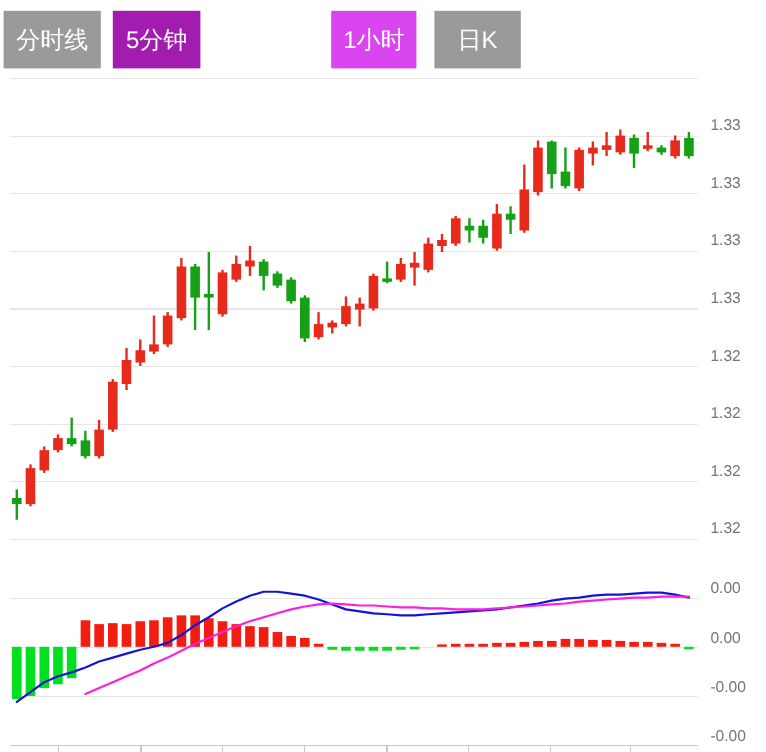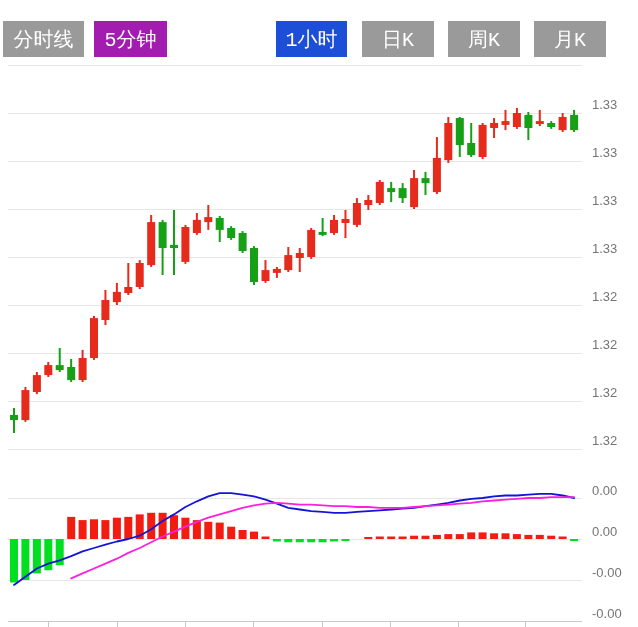--- a/index.html
+++ b/index.html
@@ -1,34 +1,32 @@
 <!DOCTYPE html>
 <html><head>
 <meta charset="utf-8">
 <style>
   html,body{margin:0;padding:0;background:#fff;}
   body{font-family:"Liberation Sans","DejaVu Sans",sans-serif;}
   .app{position:relative;width:638px;height:627px;background:#fff;overflow:hidden;}
   .tabbar{position:absolute;top:5px;left:0;width:638px;height:40px;}
-  .tab{position:absolute;top:16px;height:36px;display:flex;align-items:center;justify-content:center;
-       color:#fff;font-size:20px;border:none;cursor:pointer;user-select:none;white-space:nowrap;font-family:Liberation Mono, monospace;}
+  .tab{position:absolute;top:4px;height:48px;display:flex;align-items:center;justify-content:center;
+       color:#fff;font-size:20px;border:none;cursor:pointer;user-select:none;white-space:nowrap;}
   .chart-svg{position:absolute;top:55px;left:0;}
   text{font-family:"Liberation Sans","DejaVu Sans",sans-serif;}
 </style>
 </head>
 <body>
 
 <div class="app">
   <div class="tabbar">
       <button class="tab" style="left: 3px; width: 81px; background: rgb(154, 154, 154); color: rgb(255, 255, 255);">分时线</button>
       <button class="tab" style="left: 94px; width: 73px; background: #a21caf; color: rgb(255, 255, 255);">5分钟</button>
-      <button class="tab" style="left: 276px; width: 71px; background: #1d4ed8; color: rgb(255, 255, 255);">1小时</button>
+      <button class="tab" style="left: 276px; width: 71px; background: #d946ef; color: rgb(255, 255, 255);">1小时</button>
       <button class="tab" style="left: 362px; width: 72px; background: rgb(154, 154, 154); color: rgb(255, 255, 255);">日K</button>
-      <button class="tab" style="left: 448px; width: 72px; background: rgb(154, 154, 154); color: rgb(255, 255, 255);">周K</button>
-      <button class="tab" style="left: 534px; width: 72px; background: rgb(154, 154, 154); color: rgb(255, 255, 255);">月K</button>
     </div>
   <svg class="chart-svg" id="chart" width="638" height="572">
       <g shape-rendering="crispEdges">
         <line x1="8" x2="582" y1="10.5" y2="10.5" stroke="#e7e7e7" stroke-width="1"></line>
         <line x1="8" x2="582" y1="58.5" y2="58.5" stroke="#e7e7e7" stroke-width="1"></line>
         <line x1="8" x2="582" y1="106.5" y2="106.5" stroke="#e7e7e7" stroke-width="1"></line>
         <line x1="8" x2="582" y1="154.5" y2="154.5" stroke="#e7e7e7" stroke-width="1"></line>
         <line x1="8" x2="582" y1="202.5" y2="202.5" stroke="#e7e7e7" stroke-width="1"></line>
         <line x1="8" x2="582" y1="250.5" y2="250.5" stroke="#e7e7e7" stroke-width="1"></line>
         <line x1="8" x2="582" y1="298.5" y2="298.5" stroke="#e7e7e7" stroke-width="1"></line>

